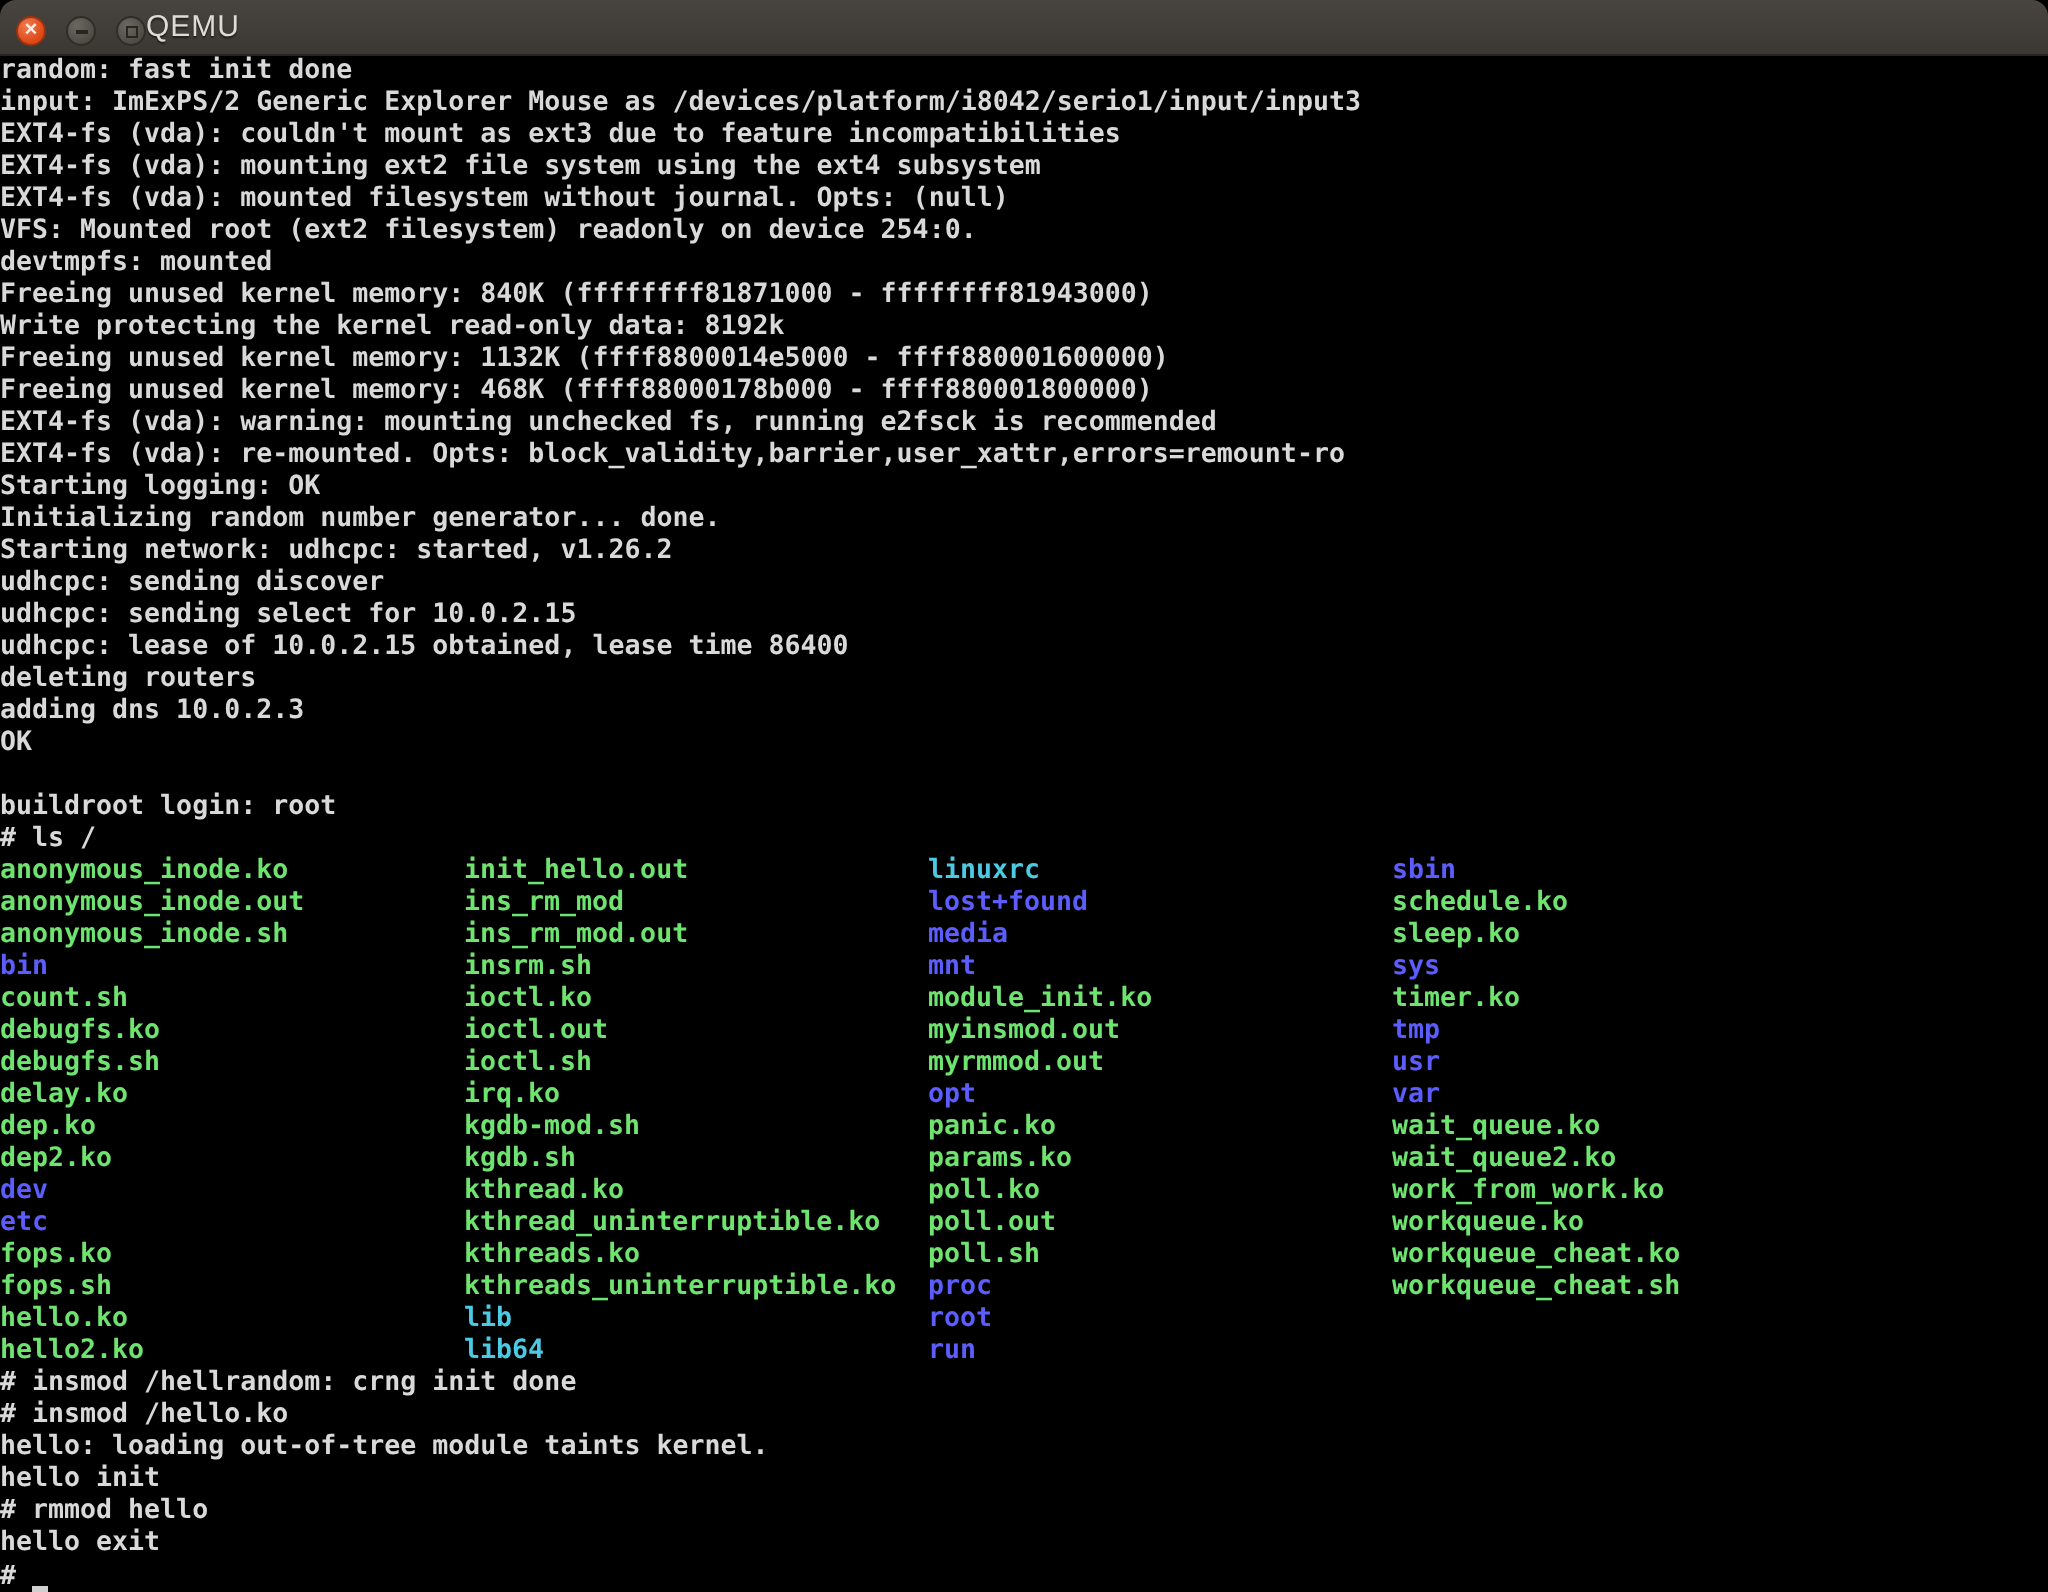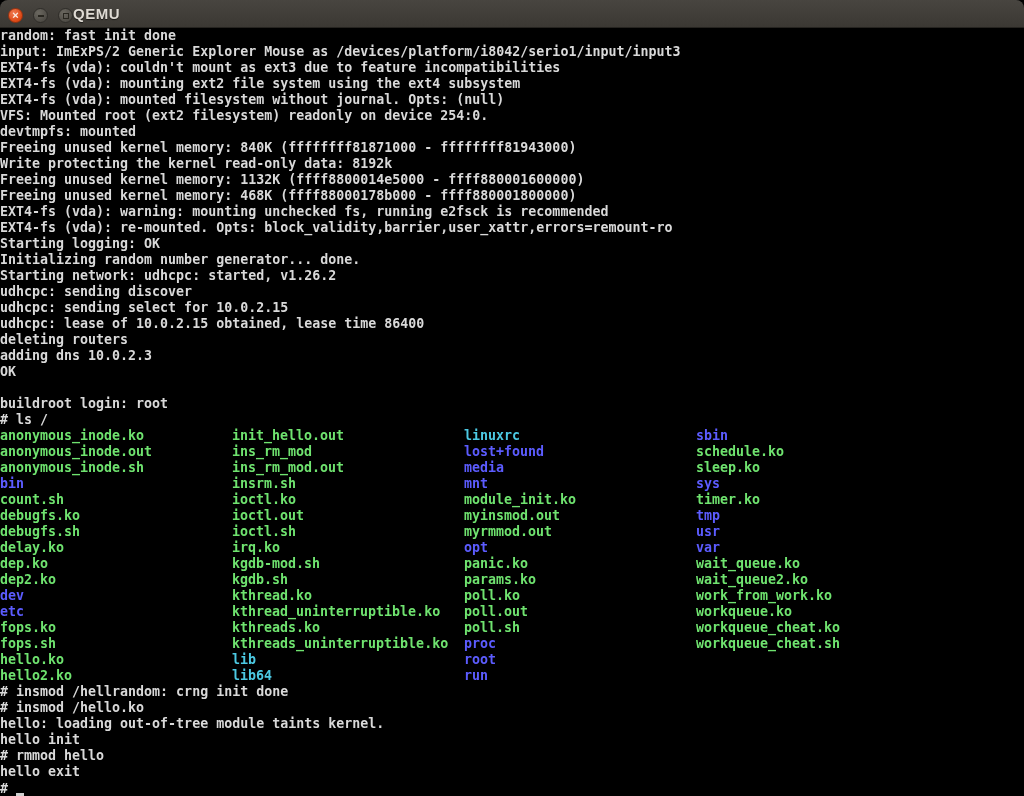--- a/index.html
+++ b/index.html
@@ -15,21 +15,21 @@
     display:flex;align-items:center;justify-content:center;cursor:default;}
   .btn-close{left:8px;background:radial-gradient(circle at 35% 30%,#f07a52,#dd4814 70%);
     border:1px solid #9a3310;color:#fbeee7;font-size:11px;line-height:1;
     font-weight:bold;}
   .btn-gray{background:radial-gradient(circle at 35% 30%,#6b6860,#4d4a44 75%);
     border:1px solid #2f2d29;}
   .btn-min{left:33px;}
   .btn-max{left:58px;}
   .glyph-min{width:6px;height:2px;background:#28261f;}
   .glyph-max{width:6px;height:6px;border:1px solid #28261f;box-sizing:border-box;}
-  .title-text{position:absolute;left:73px;top:5px;font-size:15px;font-weight:bold;
+  .title-text{position:absolute;left:73px;top:5px;font-size:15px;font-weight:normal;
     color:#dfdbd4;text-shadow:0 1px 1px rgba(0,0,0,.55);letter-spacing:.5px;}
 
   
   .term{position:absolute;top:28px;left:0;width:1024px;height:768px;background:#000;
     font-family:"DejaVu Sans Mono",monospace;font-weight:bold;font-size:13.3px;
     line-height:16px;color:#d9d9d9;white-space:pre;}
   .t-line{height:16px;}
   .ls-cell{display:inline-block;width:232px;vertical-align:top;}
   .cursor{display:inline-block;width:8px;height:13px;vertical-align:bottom;
     border-bottom:3px solid #cfcfcf;margin-bottom:1px;}

